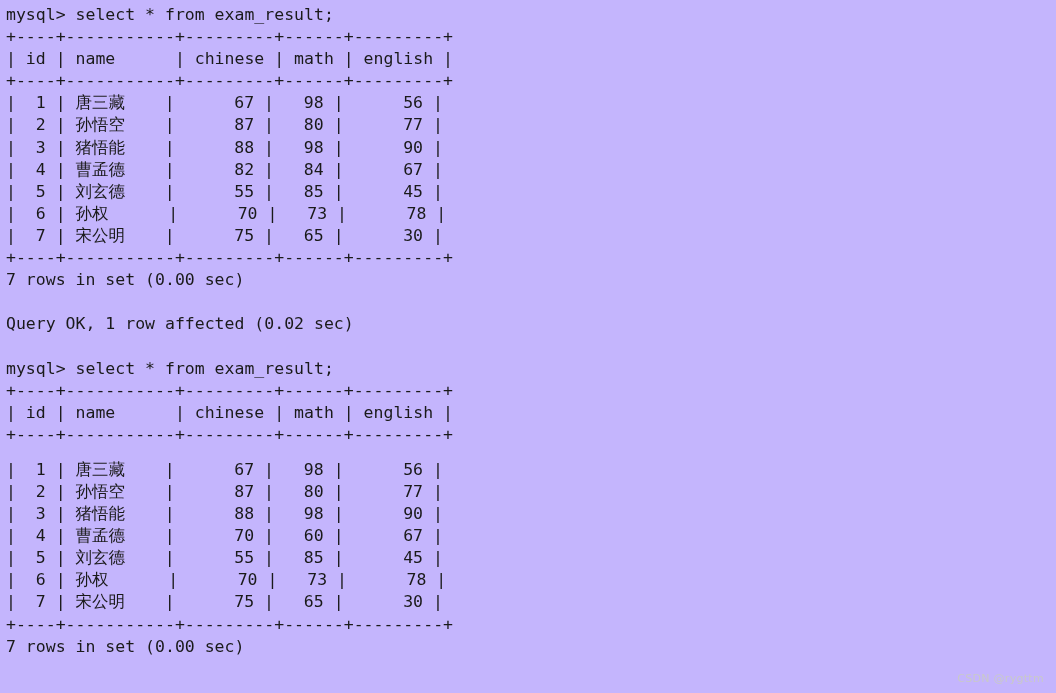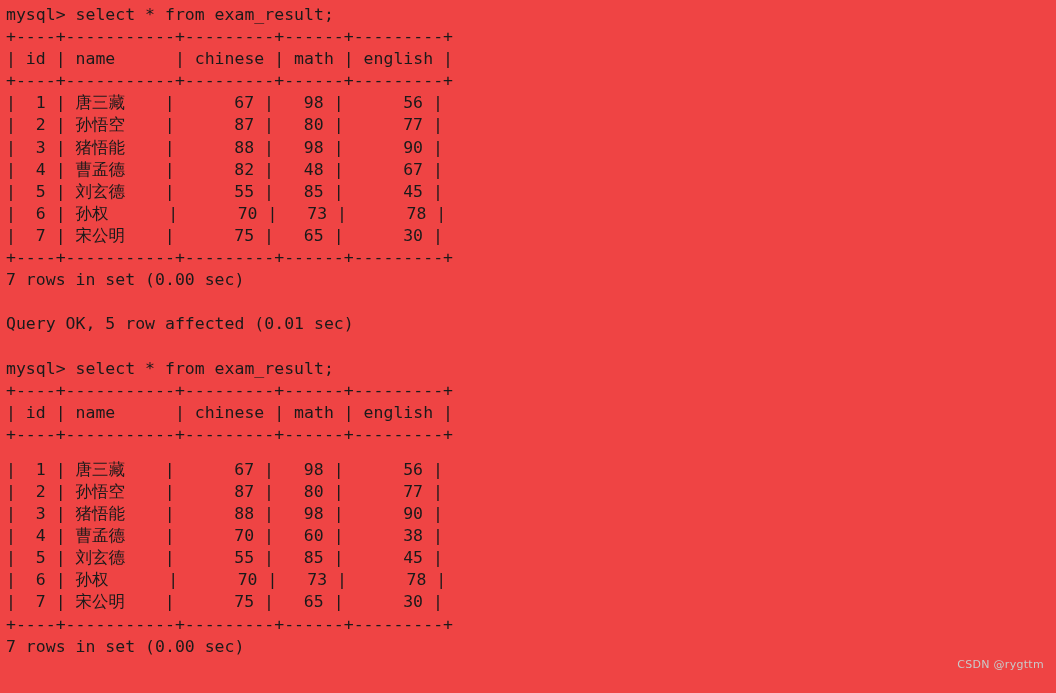--- a/index.html
+++ b/index.html
@@ -15,85 +15,85 @@
     font-family: "DejaVu Sans Mono", "Liberation Mono", monospace;
   }
   #terminal {
     position: absolute;
     left: 0;
     top: 0;
     width: 1056px;
     height: 693px;
     padding: 4px 0 0 6px;
     box-sizing: border-box;
-    background: #ef4444;
+    background: #c4b5fd;
   }
   .line {
     font-family: "DejaVu Sans Mono", "Liberation Mono", monospace;
     font-size: 16.5px;
     line-height: 22.1px;
     color: #1a1a1a;
     white-space: pre;
     letter-spacing: 0px;
     height: 22.1px;
   }
   .line.blank {
     color: transparent;
   }
   .line.gap {
     height: 13px;
   }
   .watermark {
     position: absolute;
     right: 12px;
-    bottom: 22px;
+    bottom: 8px;
     font-family: "DejaVu Sans", "Liberation Sans", sans-serif;
     font-size: 11px;
     color: #c9c9c9;
     white-space: pre;
     letter-spacing: 0.3px;
   }
 </style>
 </head>
 <body>
 
 <div id="terminal">
 
   <div class="line">mysql&gt; select * from exam_result;</div>
 
   <div class="line">+----+-----------+---------+------+---------+</div>
   <div class="line">| id | name      | chinese | math | english |</div>
   <div class="line">+----+-----------+---------+------+---------+</div>
   <div class="line">|  1 | 唐三藏    |      67 |   98 |      56 |</div>
   <div class="line">|  2 | 孙悟空    |      87 |   80 |      77 |</div>
   <div class="line">|  3 | 猪悟能    |      88 |   98 |      90 |</div>
-  <div class="line">|  4 | 曹孟德    |      82 |   48 |      67 |</div>
+  <div class="line">|  4 | 曹孟德    |      82 |   84 |      67 |</div>
   <div class="line">|  5 | 刘玄德    |      55 |   85 |      45 |</div>
   <div class="line">|  6 | 孙权      |      70 |   73 |      78 |</div>
   <div class="line">|  7 | 宋公明    |      75 |   65 |      30 |</div>
   <div class="line">+----+-----------+---------+------+---------+</div>
   <div class="line">7 rows in set (0.00 sec)</div>
 
   <div class="line blank">&nbsp;</div>
 
 
-  <div class="line">Query OK, 5 row affected (0.01 sec)</div>
+  <div class="line">Query OK, 1 row affected (0.02 sec)</div>
 
   <div class="line blank">&nbsp;</div>
 
   <div class="line">mysql&gt; select * from exam_result;</div>
 
   <div class="line">+----+-----------+---------+------+---------+</div>
   <div class="line">| id | name      | chinese | math | english |</div>
   <div class="line">+----+-----------+---------+------+---------+</div>
   <div class="line gap blank">&nbsp;</div>
   <div class="line">|  1 | 唐三藏    |      67 |   98 |      56 |</div>
   <div class="line">|  2 | 孙悟空    |      87 |   80 |      77 |</div>
   <div class="line">|  3 | 猪悟能    |      88 |   98 |      90 |</div>
-  <div class="line">|  4 | 曹孟德    |      70 |   60 |      38 |</div>
+  <div class="line">|  4 | 曹孟德    |      70 |   60 |      67 |</div>
   <div class="line">|  5 | 刘玄德    |      55 |   85 |      45 |</div>
   <div class="line">|  6 | 孙权      |      70 |   73 |      78 |</div>
   <div class="line">|  7 | 宋公明    |      75 |   65 |      30 |</div>
   <div class="line">+----+-----------+---------+------+---------+</div>
   <div class="line">7 rows in set (0.00 sec)</div>
 
 </div>
 
 <div class="watermark">CSDN @rygttm</div>
 

